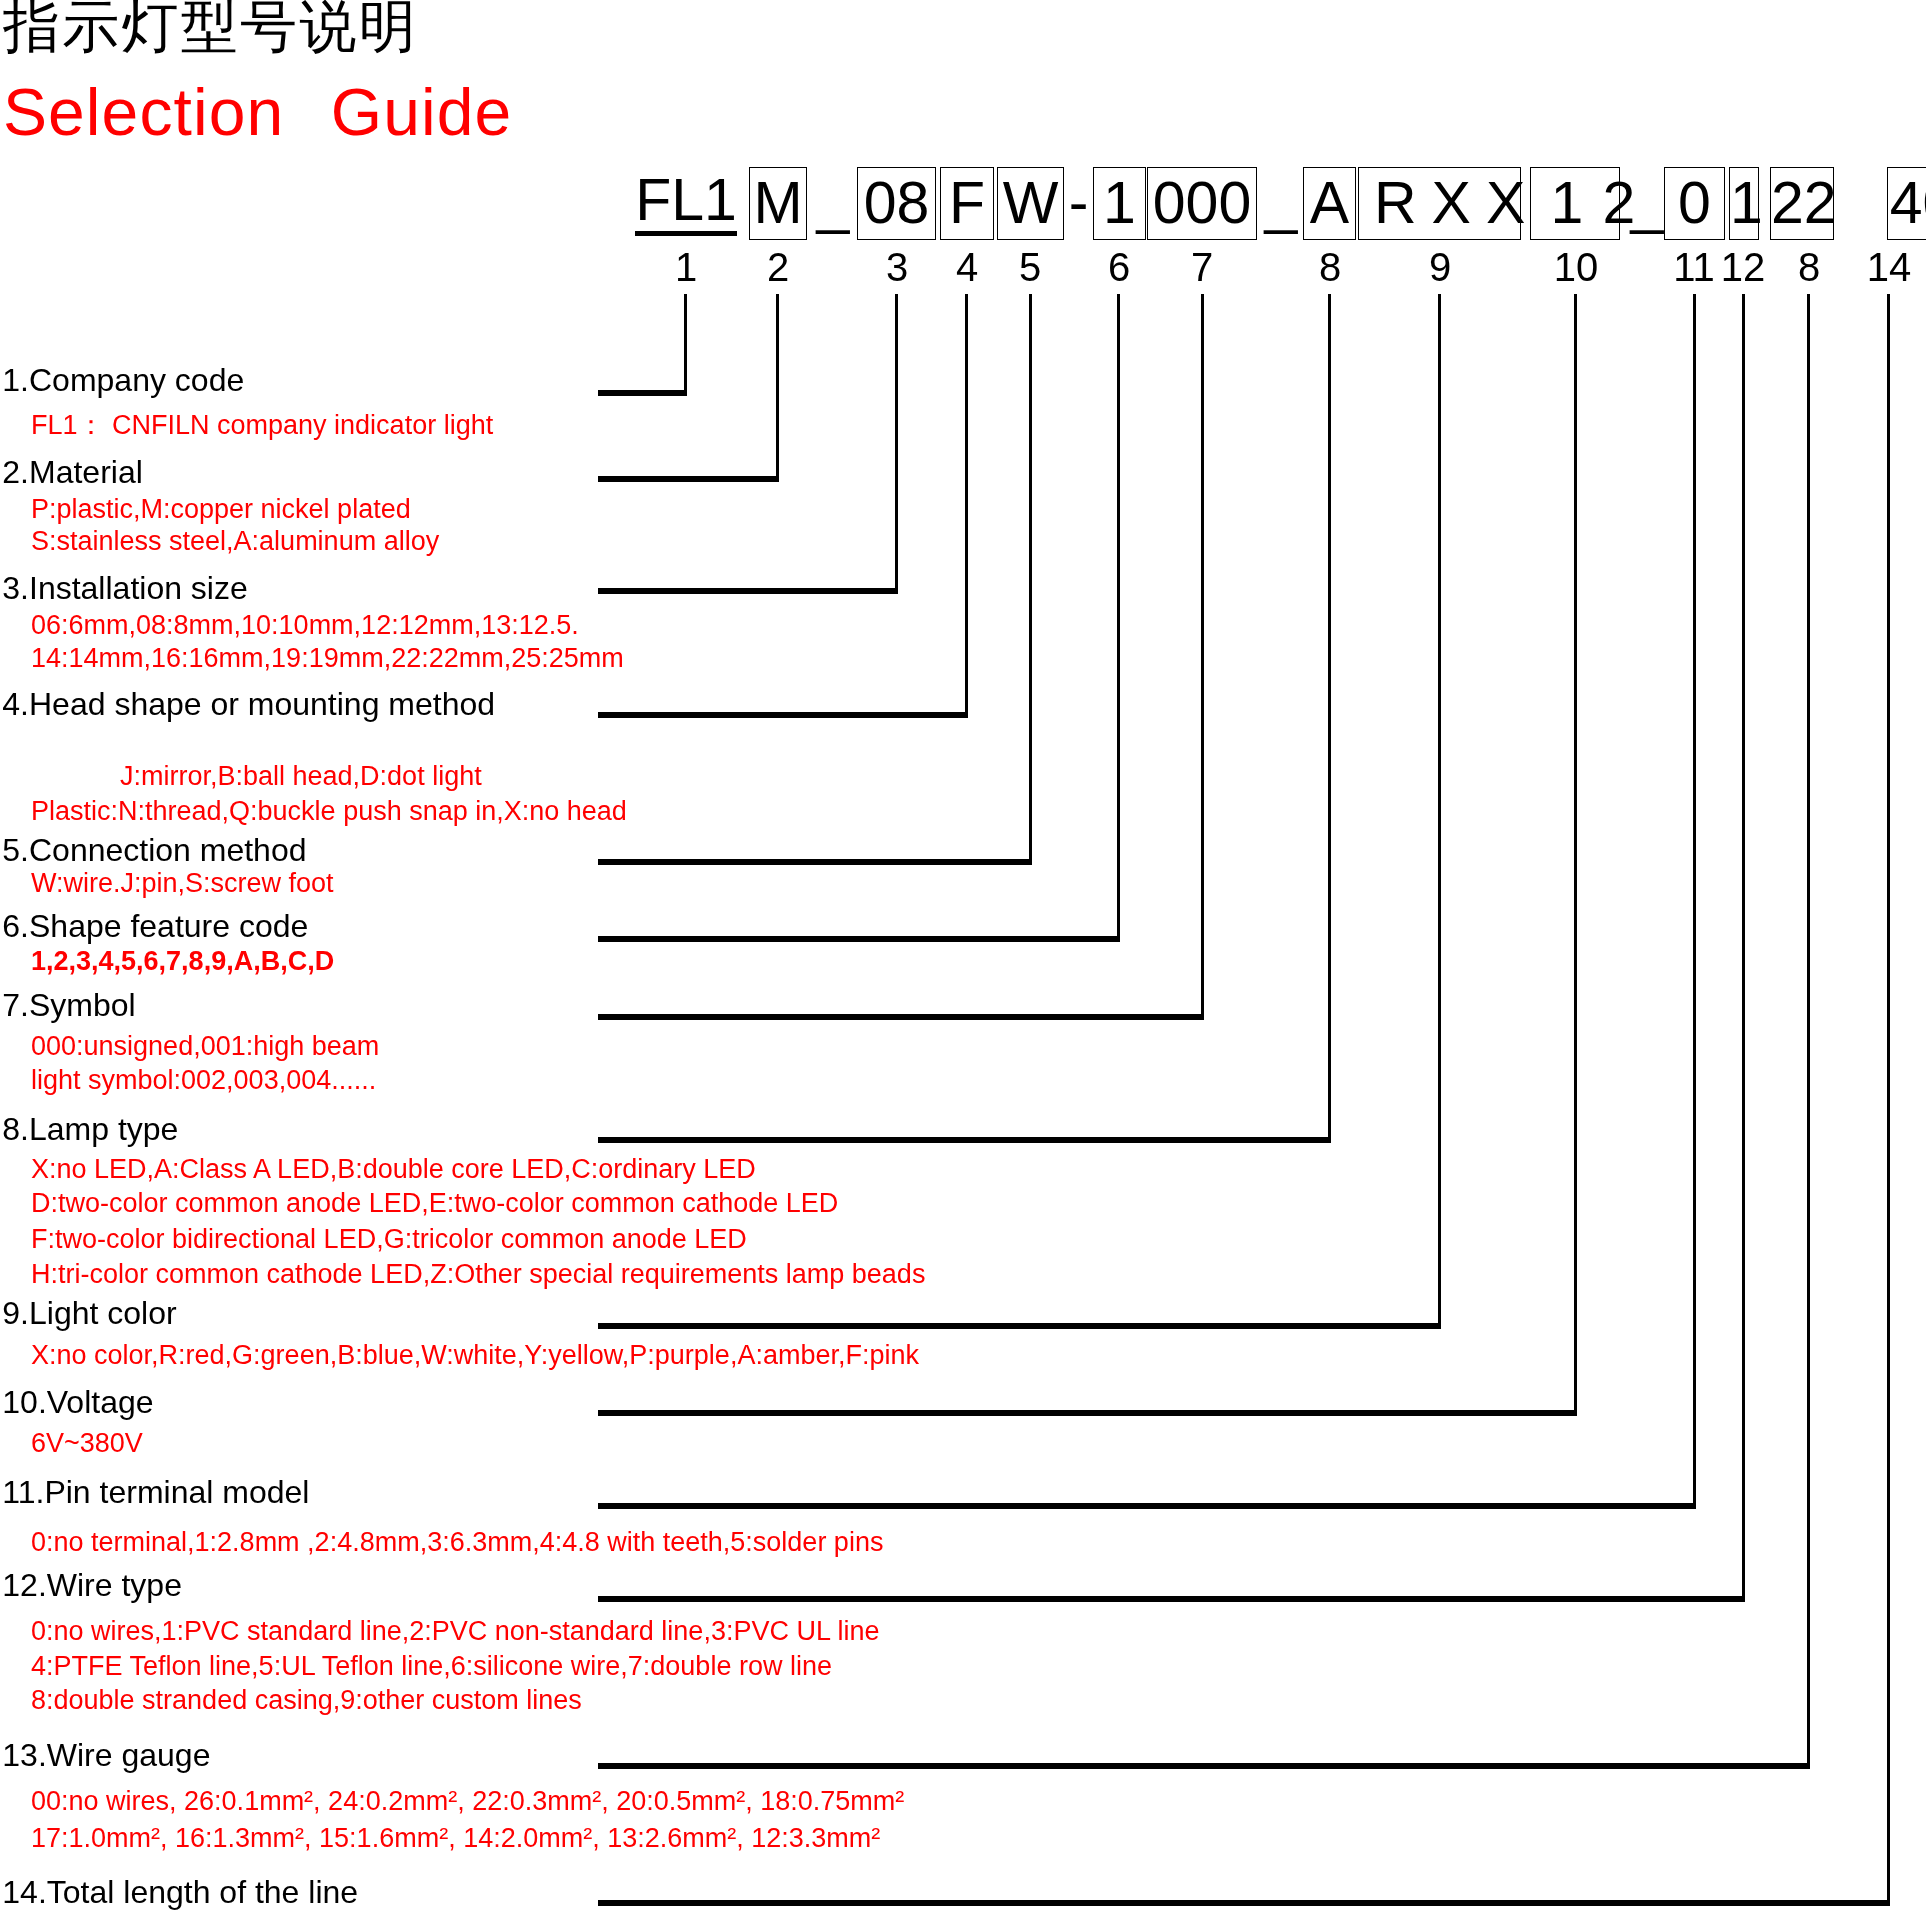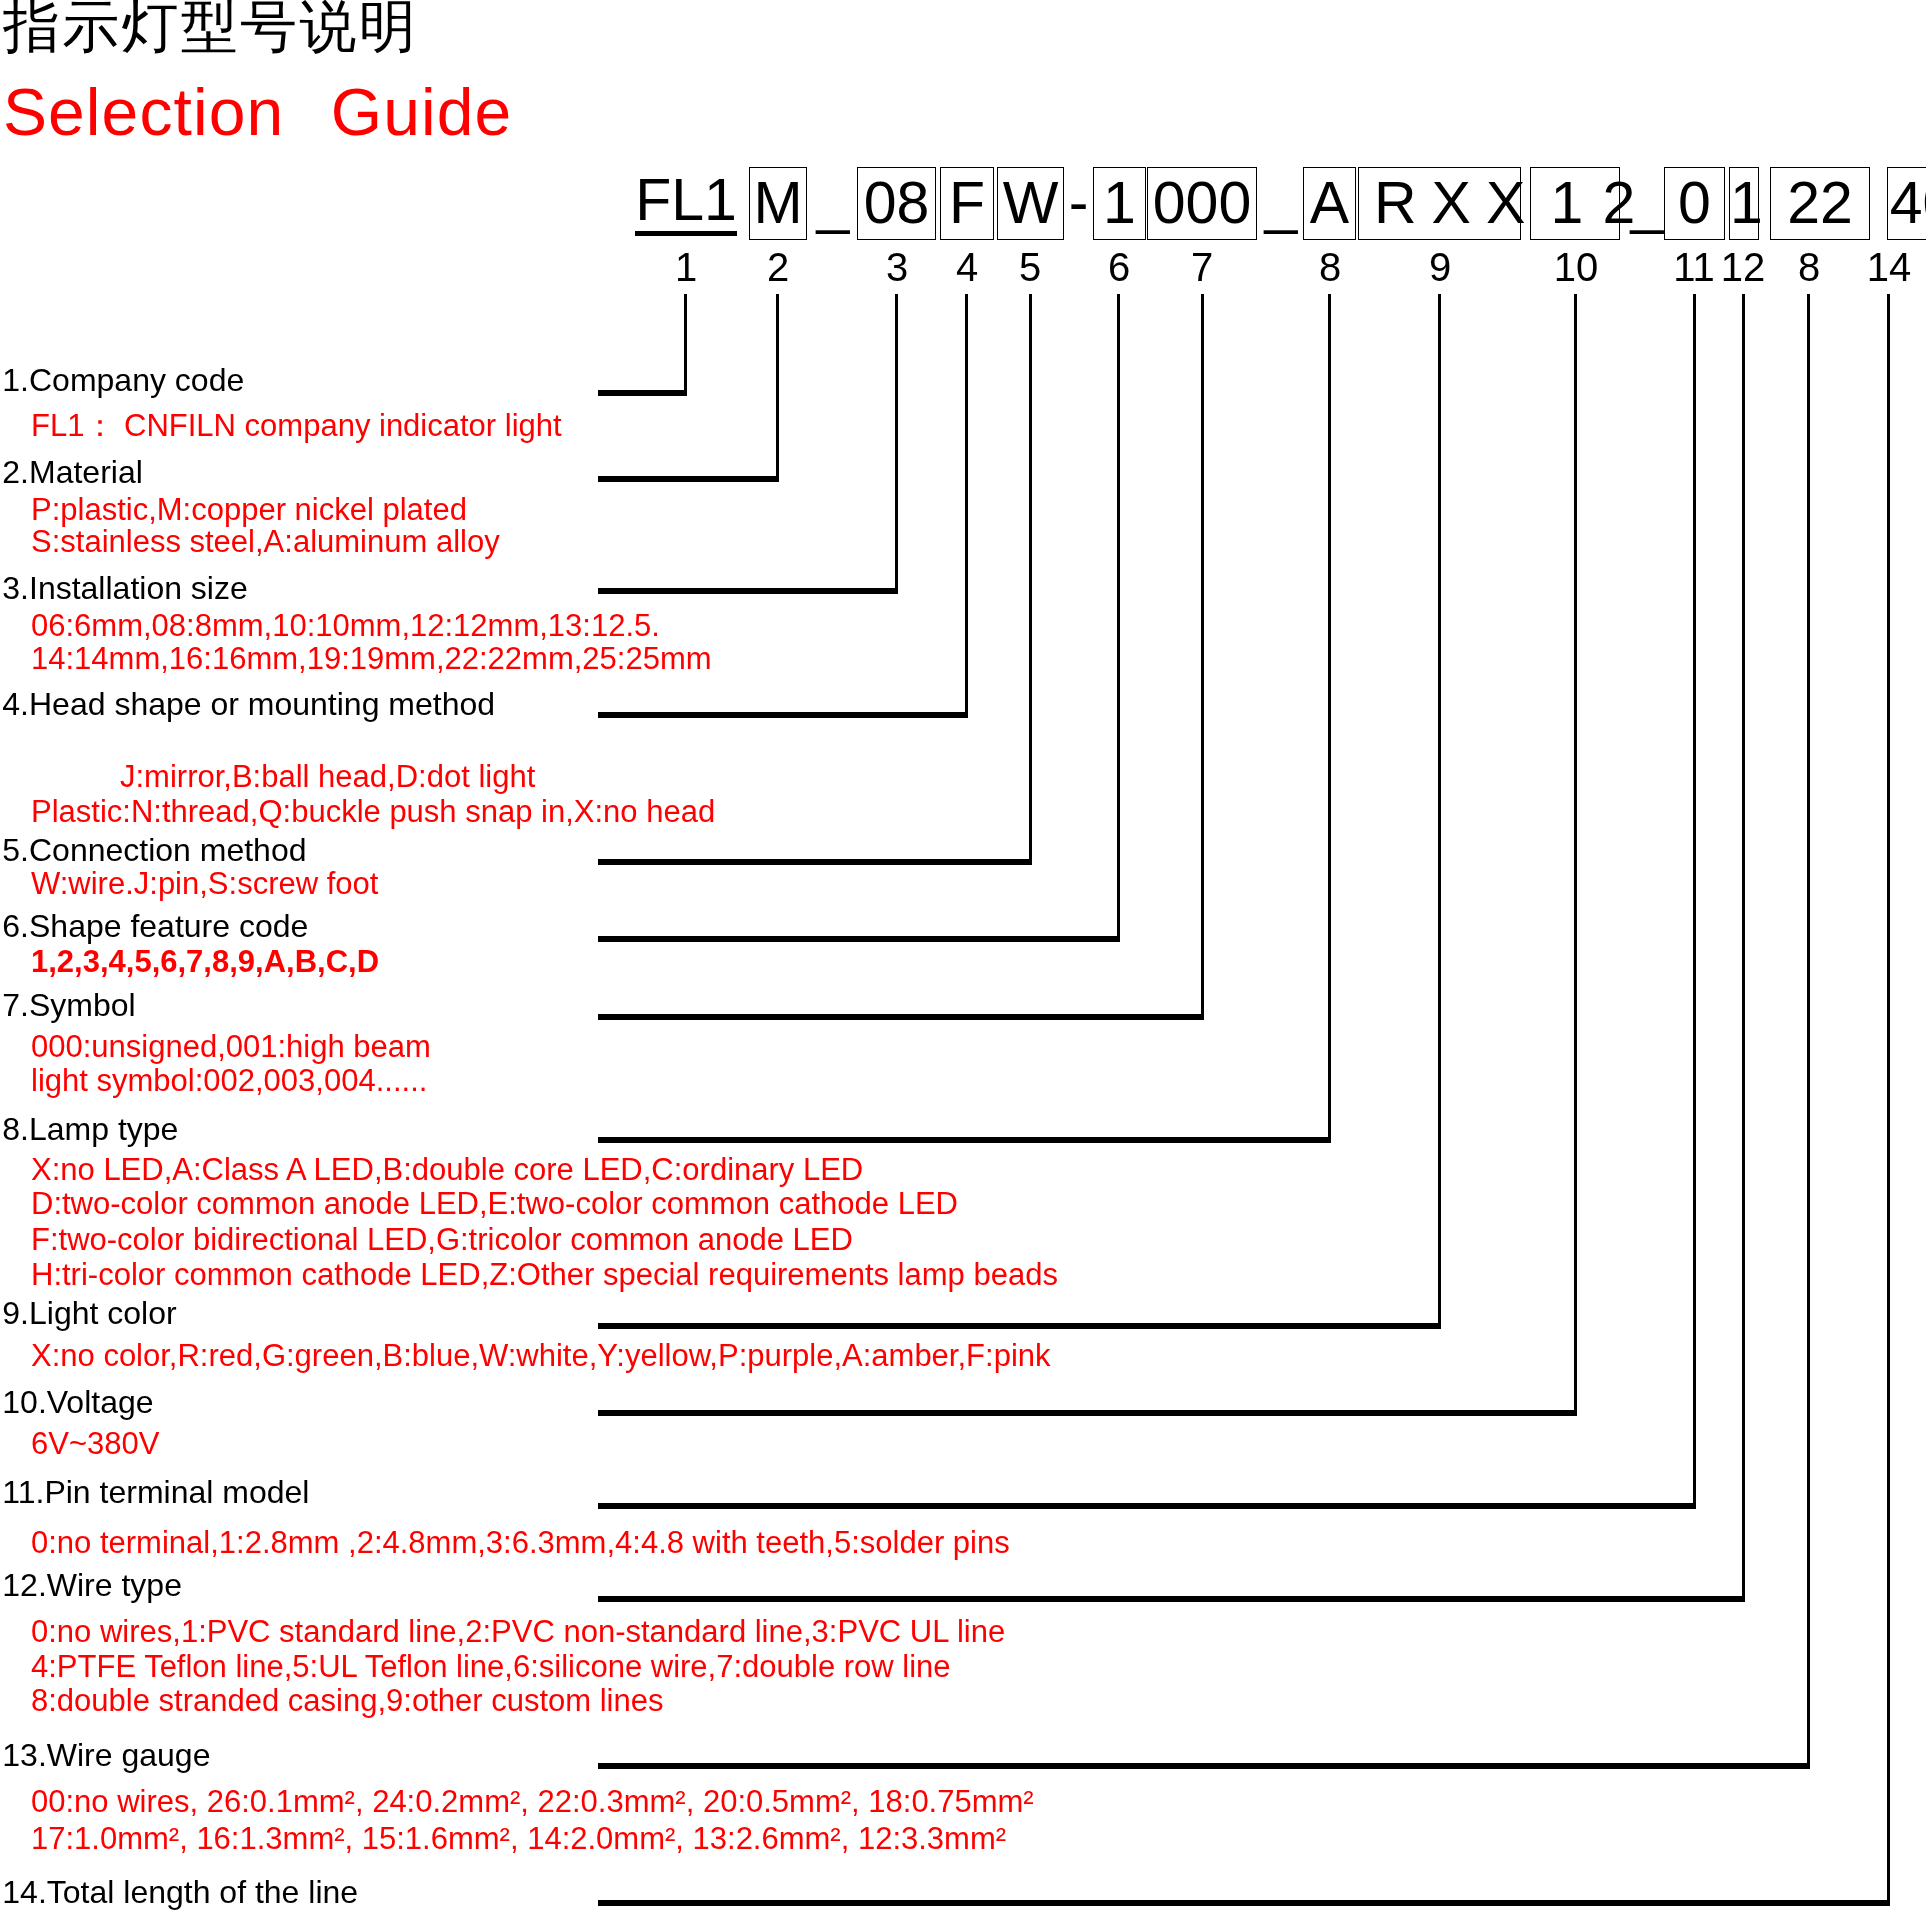--- a/index.html
+++ b/index.html
@@ -17,21 +17,21 @@
   .seg-sep{border:none;}
   .ls-wide{letter-spacing:15px;text-indent:15px;}
   .ls-wide2{letter-spacing:19.4px;text-indent:19.4px;}
 
   .num{position:absolute;top:247px;width:80px;text-align:center;font-size:40px;line-height:41px;}
 
   .vline{position:absolute;width:3.4px;background:#000;}
   .hline{position:absolute;height:5.7px;background:#000;}
 
   .sec-h{position:absolute;left:2.3px;font-size:32px;line-height:39px;color:#000;white-space:nowrap;}
-  .sec-d{position:absolute;left:31px;font-size:31px;line-height:33px;color:#ff0000;white-space:nowrap;}
+  .sec-d{position:absolute;left:31px;font-size:27px;line-height:33px;color:#ff0000;white-space:nowrap;}
   .indent2{left:120px;}
 </style>
 </head>
 <body>
 
 <div id="page">
 
   <div class="title-cn">指示灯型号说明</div>
   <div class="title-en">Selection Guide</div>
 
@@ -44,21 +44,21 @@
   <div class="seg seg-sep" style="left:1065px;width:27px;">-</div>
   <div class="seg seg-box" style="left:1093px;width:53px;">1</div>
   <div class="seg seg-box" style="left:1147px;width:110px;">000</div>
   <div class="seg seg-sep" style="left:1261px;width:40px;">_</div>
   <div class="seg seg-box" style="left:1303px;width:53px;">A</div>
   <div class="seg seg-box ls-wide" style="left:1358px;width:163px;">RXX</div>
   <div class="seg seg-box ls-wide2" style="left:1530px;width:90px;">12</div>
   <div class="seg seg-sep" style="left:1627px;width:40px;">_</div>
   <div class="seg seg-box" style="left:1664px;width:61px;">0</div>
   <div class="seg seg-box" style="left:1729px;width:30px;">1</div>
-  <div class="seg seg-box" style="left:1770px;width:100px;">22</div>
+  <div class="seg seg-box" style="left:1770px;width:64px;">22</div>
   <div class="seg seg-box" style="left:1854px;width:71px;margin-left:33px;">40</div>
 
   <div class="num" style="left:646px;">1</div>
   <div class="num" style="left:738px;">2</div>
   <div class="num" style="left:857px;">3</div>
   <div class="num" style="left:927px;">4</div>
   <div class="num" style="left:990px;">5</div>
   <div class="num" style="left:1079px;">6</div>
   <div class="num" style="left:1162px;">7</div>
   <div class="num" style="left:1290px;">8</div>

